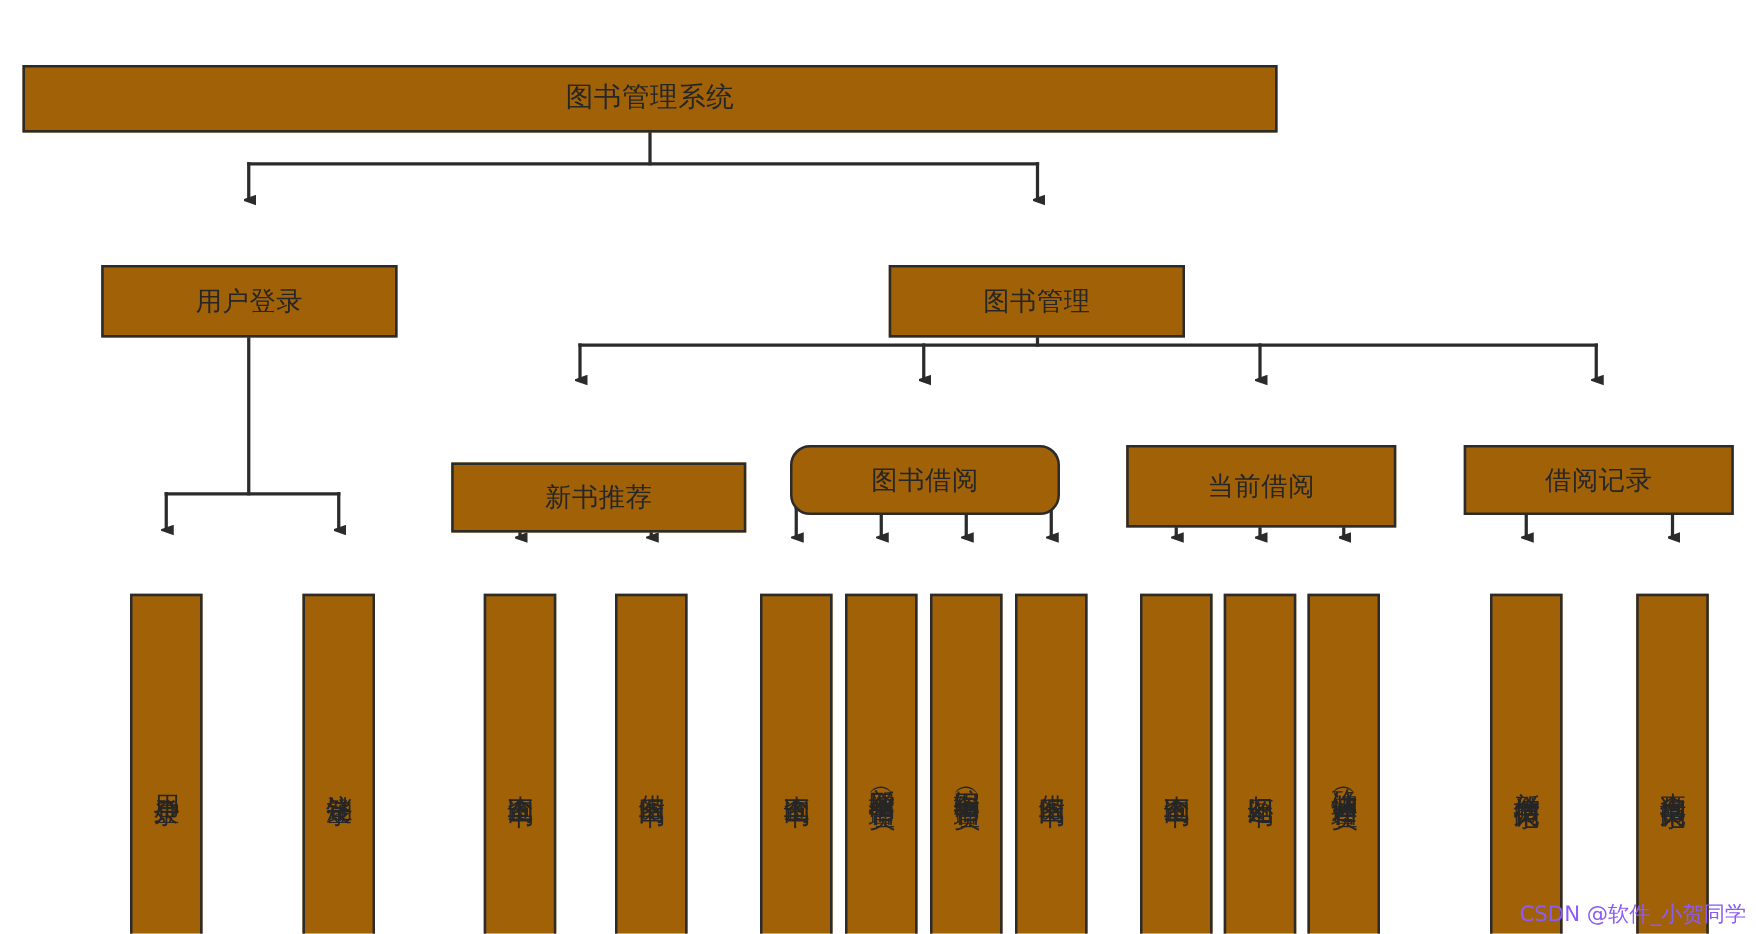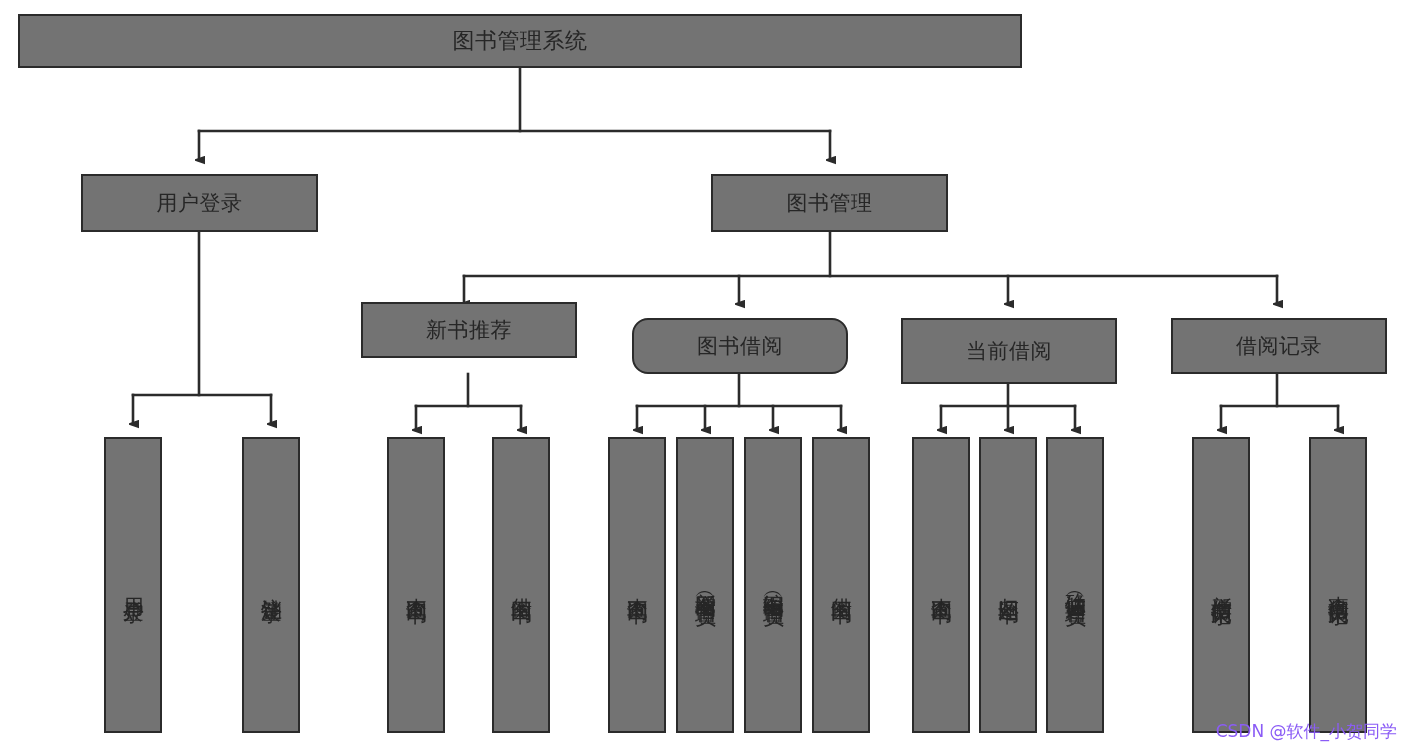--- a/index.html
+++ b/index.html
@@ -22,26 +22,27 @@
     position: absolute;
     left: 0;
     top: 0;
     width: 1405px;
     height: 747px;
   }
   
   .node {
     position: absolute;
     box-sizing: border-box;
-    background: #737373;
+    background: #a16207;
     border: 2px solid #2b2b2b;
     display: flex;
     align-items: center;
     justify-content: center;
     color: #262626;
+    margin-top: 38px;
   }
   .node .node-label {
     display: block;
     text-align: center;
     line-height: 1.15;
     white-space: nowrap;
   }
   
   .node.horiz .node-label {
     font-size: 21px;
@@ -137,21 +138,21 @@
   </div>
 
   <div class="node horiz" style="left:81px; top:174px; width:237px; height:58px;">
     <span class="node-label">用户登录</span>
   </div>
 
   <div class="node horiz" style="left:711px; top:174px; width:237px; height:58px;">
     <span class="node-label">图书管理</span>
   </div>
 
-  <div class="node horiz" style="left:361px; top:302px; width:216px; height:56px;">
+  <div class="node horiz" style="left:361px; top:332px; width:236px; height:56px;">
     <span class="node-label">新书推荐</span>
   </div>
 
   <div class="node horiz" style="left:632px; top:318px; width:216px; height:56px;border-radius:16px;">
     <span class="node-label">图书借阅</span>
   </div>
 
   <div class="node horiz" style="left:901px; top:318px; width:216px; height:66px;">
     <span class="node-label">当前借阅</span>
   </div>

